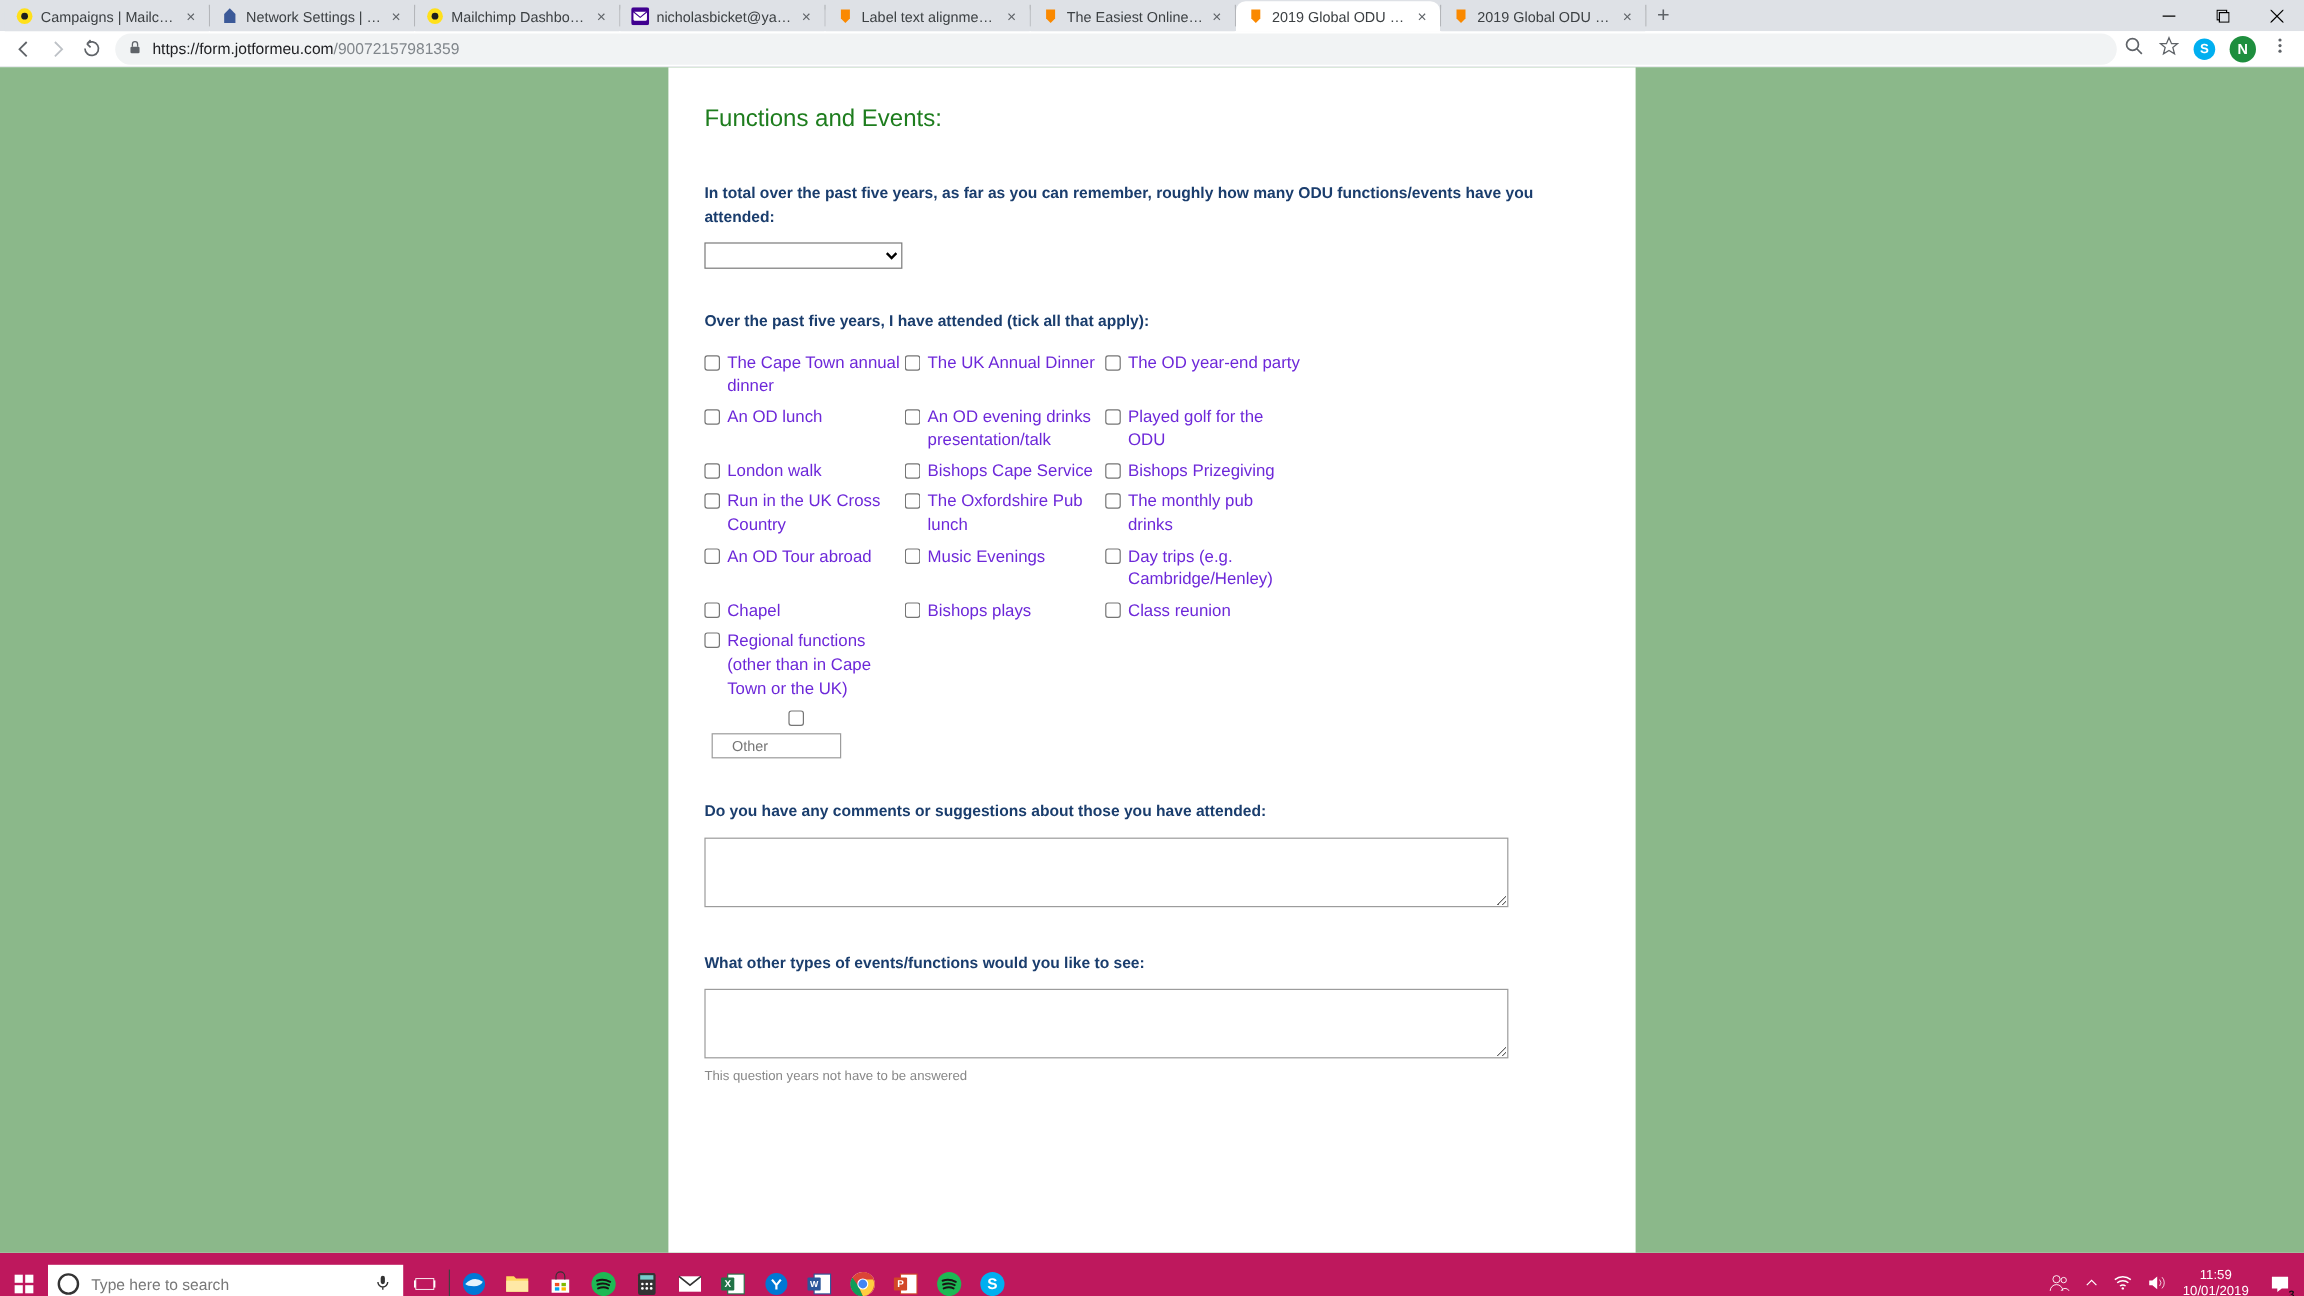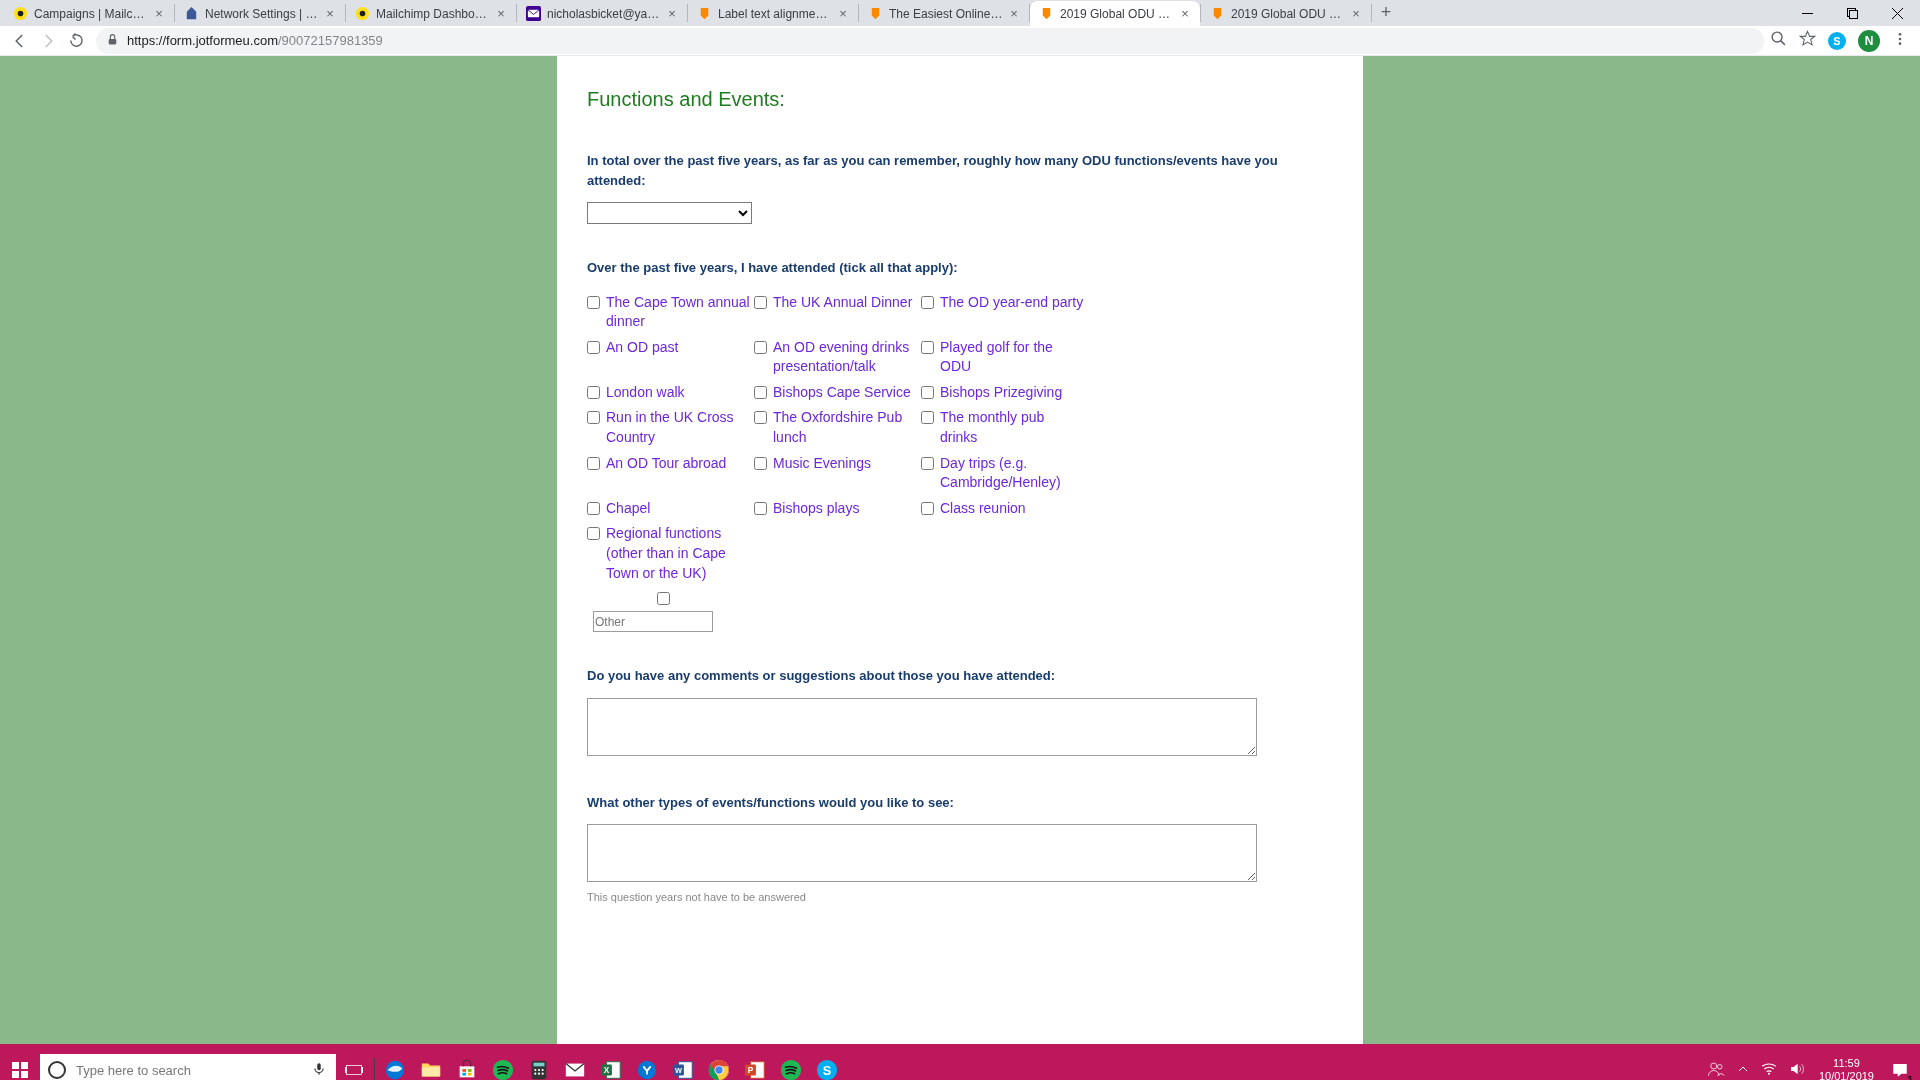--- a/index.html
+++ b/index.html
@@ -34,21 +34,21 @@
   .section-title { color: #1e7d1e; font-size: 20px; font-weight: normal; margin-bottom: 40px; margin-top:8px; }
   .q-label { color: #1a3d6d; font-size: 13px; font-weight: bold; line-height: 1.5; margin-bottom: 12px; }
   .q-block { margin-bottom: 34px; }
   .dropdown { width: 165px; height: 22px; border:1px solid #7a7a7a; font-size:12px; padding:1px 2px; background:#fff;}
   .checkbox-grid { display:grid; grid-template-columns: 167px 167px 167px; gap: 0; }
   .check-item { display:flex; align-items:flex-start; padding: 3px 3px 3px 0; }
   .check-item input { margin-top:3px; margin-right:6px; flex-shrink:0; }
   .check-item label { color: #6d28d9; font-size: 14px; line-height: 1.4; cursor:pointer; }
   .other-row { margin-top: 6px; }
   .other-cb { display:inline-block; margin-left:70px; }
-  .other-input { width: 120px; height: 21px; border:1px solid #9c9c9c; font-size:12px; padding:2px 1px; margin-top:3px; margin-left:6px; color:#999;}
+  .other-input { width: 108px; height: 21px; border:1px solid #9c9c9c; font-size:12px; padding:2px 16px; margin-top:3px; margin-left:6px; color:#999;}
   .textarea { width: 100%; max-width: 670px; height: 58px; border:1px solid #9c9c9c; font-family:Arial; font-size:13px; padding:4px; resize:both;}
   .hint { color: #888; font-size: 11px; margin-top: 6px; }
   .taskbar { height:52px; background:#be185d; display:flex; align-items:center; color:#fff;}
   .start-btn { width:40px; height:36px; display:flex; align-items:center; justify-content:center; }
   .search-box { height:32px; width:296px; background:#fff; display:flex; align-items:center; color:#777; font-size:13px; padding-left:8px; }
   .search-box .cortana { width:18px; height:18px; border:2px solid #333; border-radius:50%; margin-right:10px;}
   .search-box .mic { margin-left:auto; margin-right:10px; color:#333;}
   .tb-icon { width:36px; height:36px; display:flex; align-items:center; justify-content:center; }
   .tb-sep { width:1px; height:24px; background:#404040; margin:0 2px;}
   .tray { margin-left:auto; display:flex; align-items:center; padding-right:2px;}
@@ -233,21 +233,21 @@
           <div class="check-item">
               <input type="checkbox" style="">
               <label>The UK Annual Dinner</label>
             </div>
           <div class="check-item">
               <input type="checkbox" style="">
               <label>The OD year-end party</label>
             </div>
           <div class="check-item">
               <input type="checkbox" style="">
-              <label>An OD past</label>
+              <label>An OD lunch</label>
             </div>
           <div class="check-item">
               <input type="checkbox" style="">
               <label>An OD evening drinks presentation/talk</label>
             </div>
           <div class="check-item">
               <input type="checkbox" style="">
               <label>Played golf for the ODU</label>
             </div>
           <div class="check-item">

